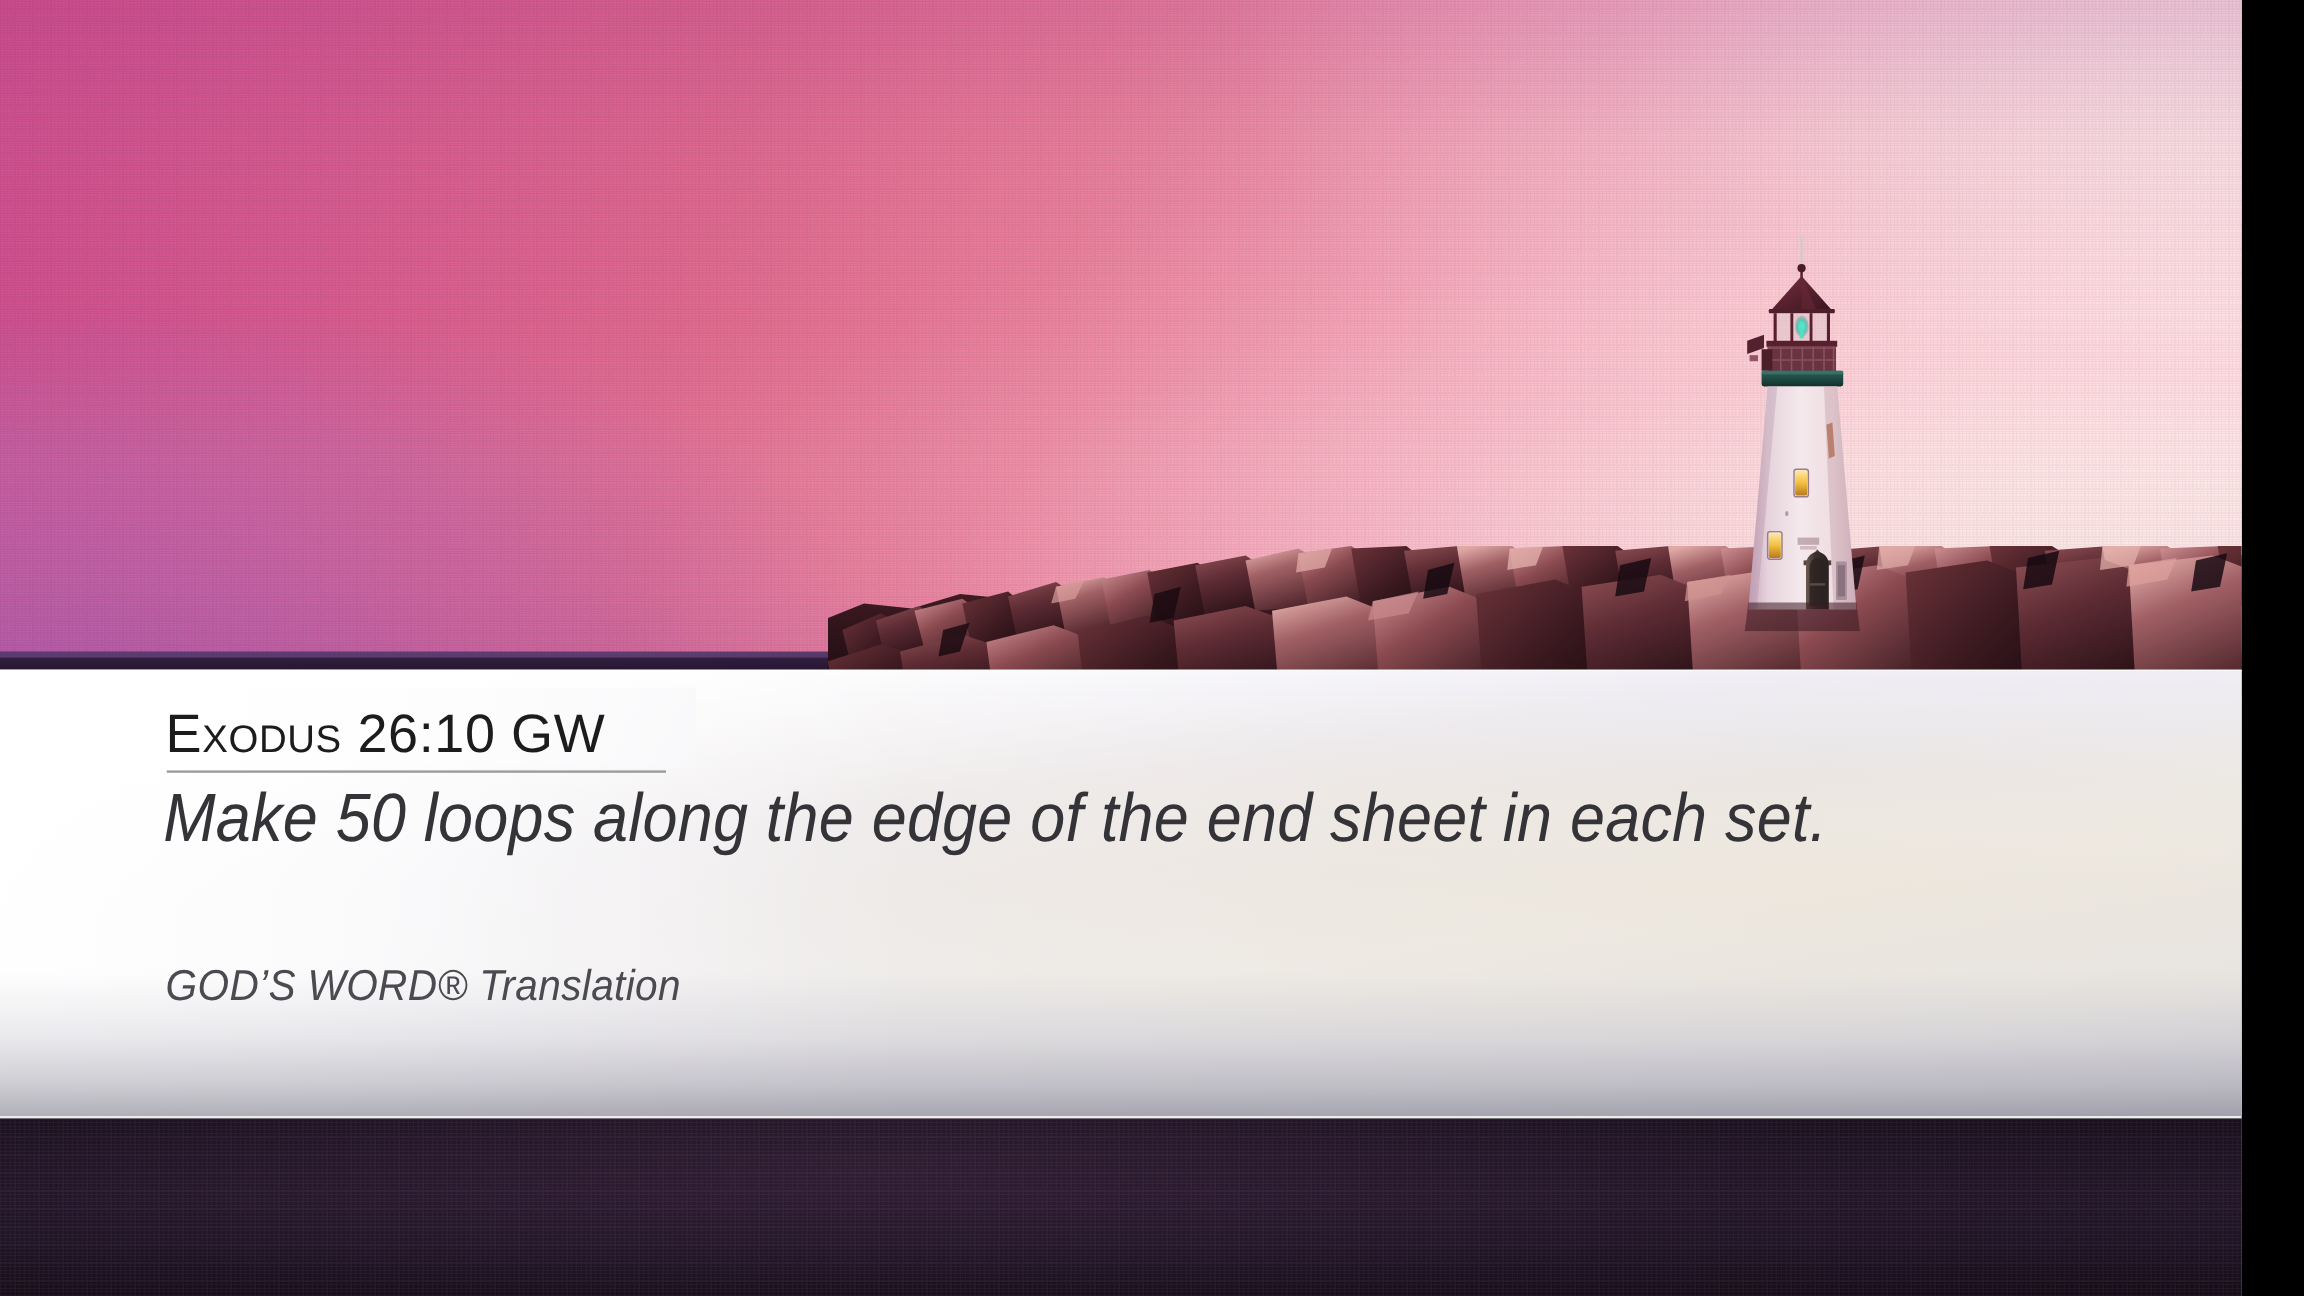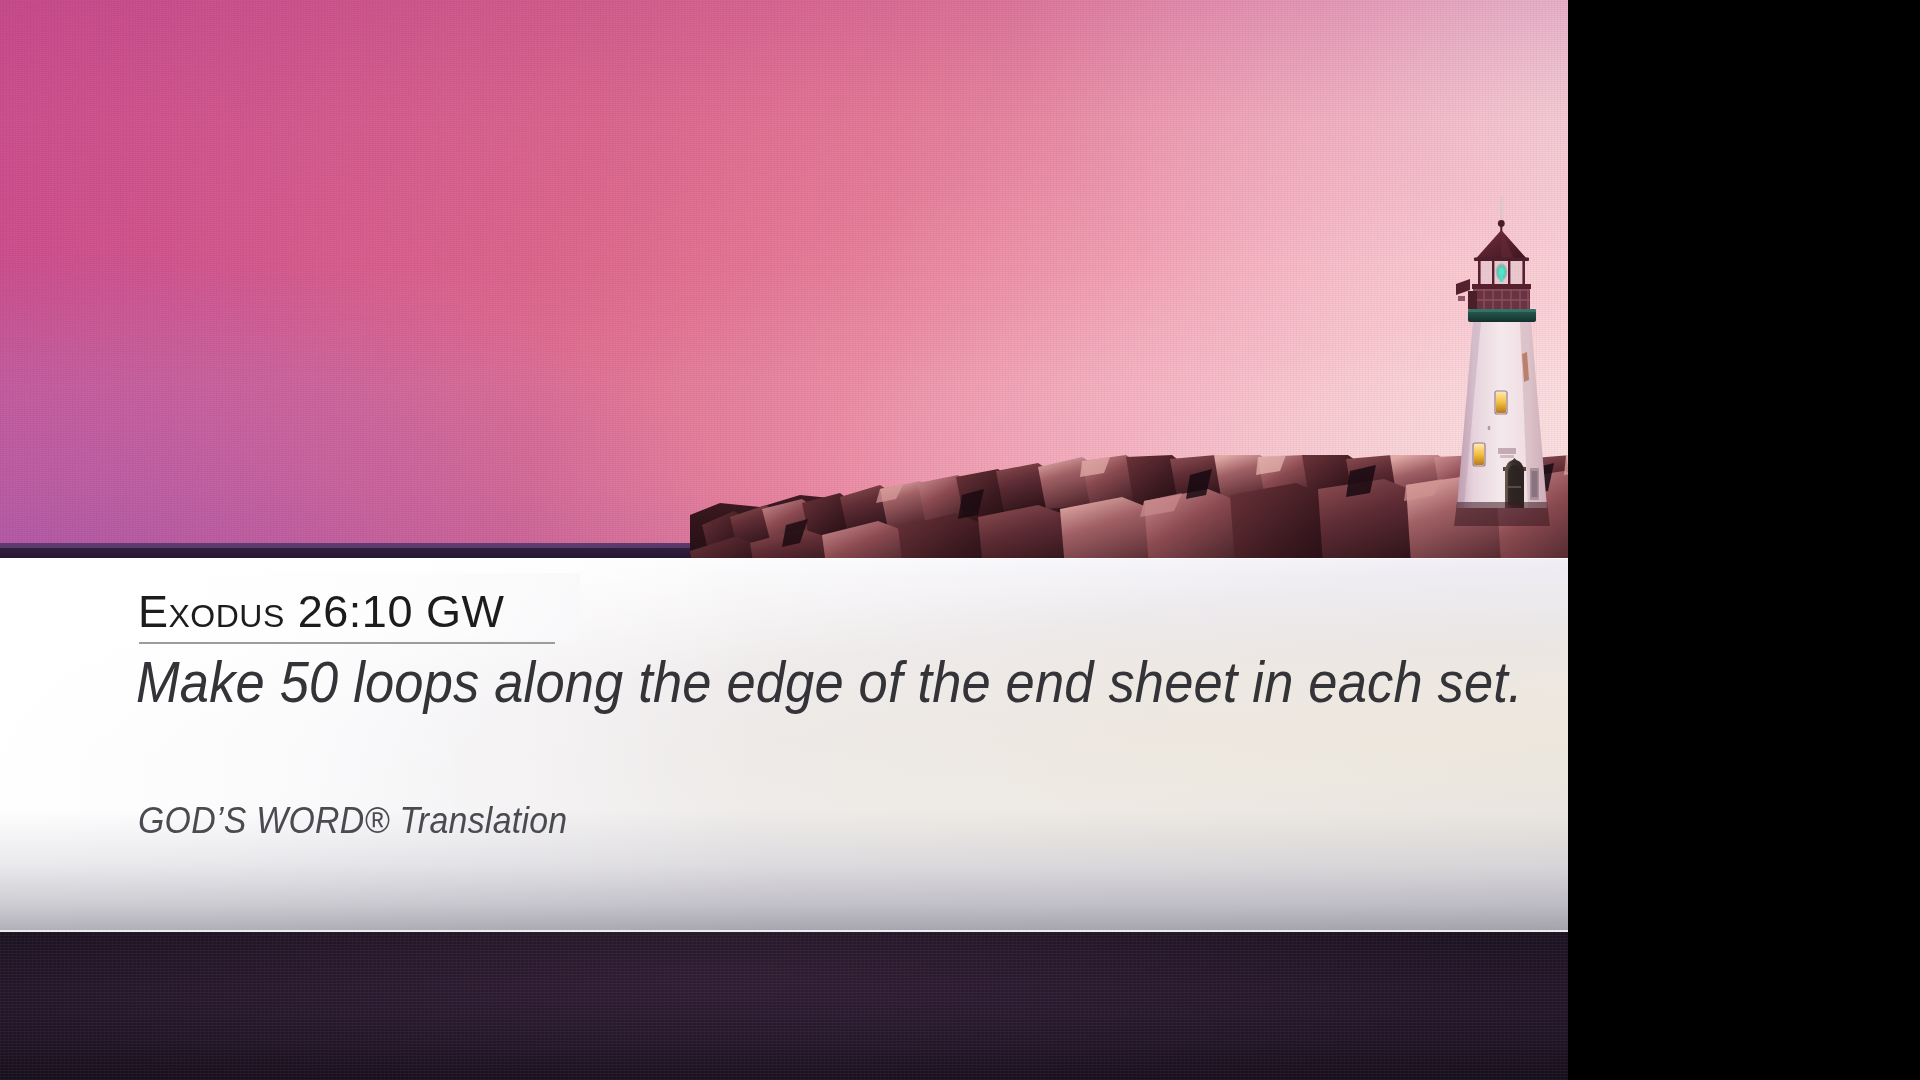--- a/index.html
+++ b/index.html
@@ -7,25 +7,24 @@
     margin: 0;
     padding: 0;
     background: #000;
   }
   body {
     font-family: "Liberation Sans", sans-serif;
   }
 
   #stage {
     position: relative;
-    width: 1552px;
+    width: 1868px;
     height: 1080px;
     overflow: hidden;
     background: #eab308;
-    padding-left: 16px;
   }
 
   
   .sky {
     position: absolute;
     left: 0; top: 0;
     width: 1920px;
     height: 548px;
     background:
       

